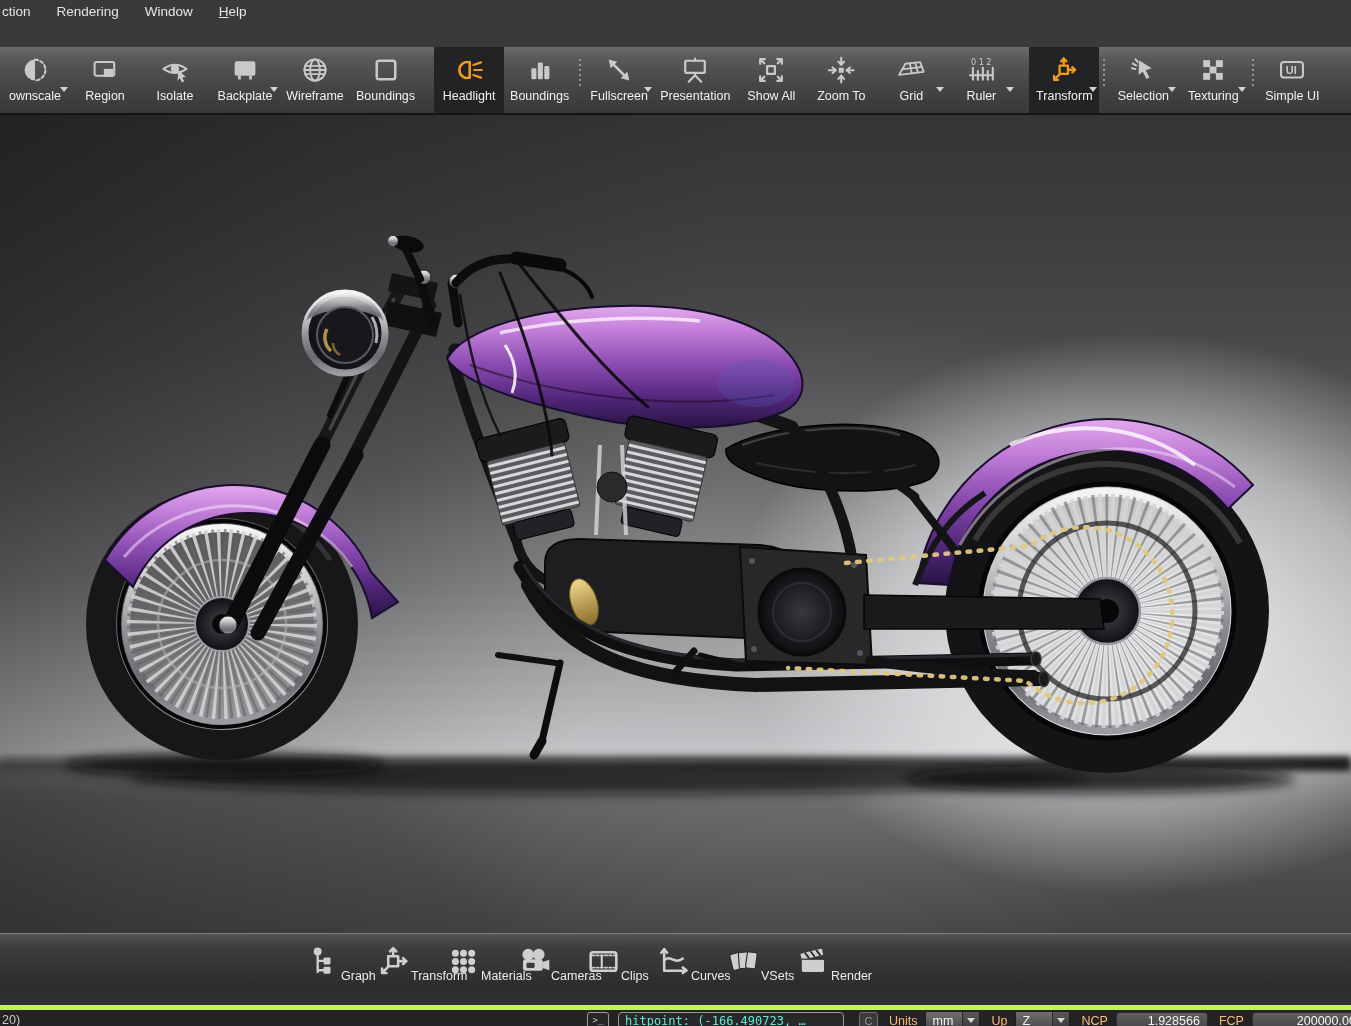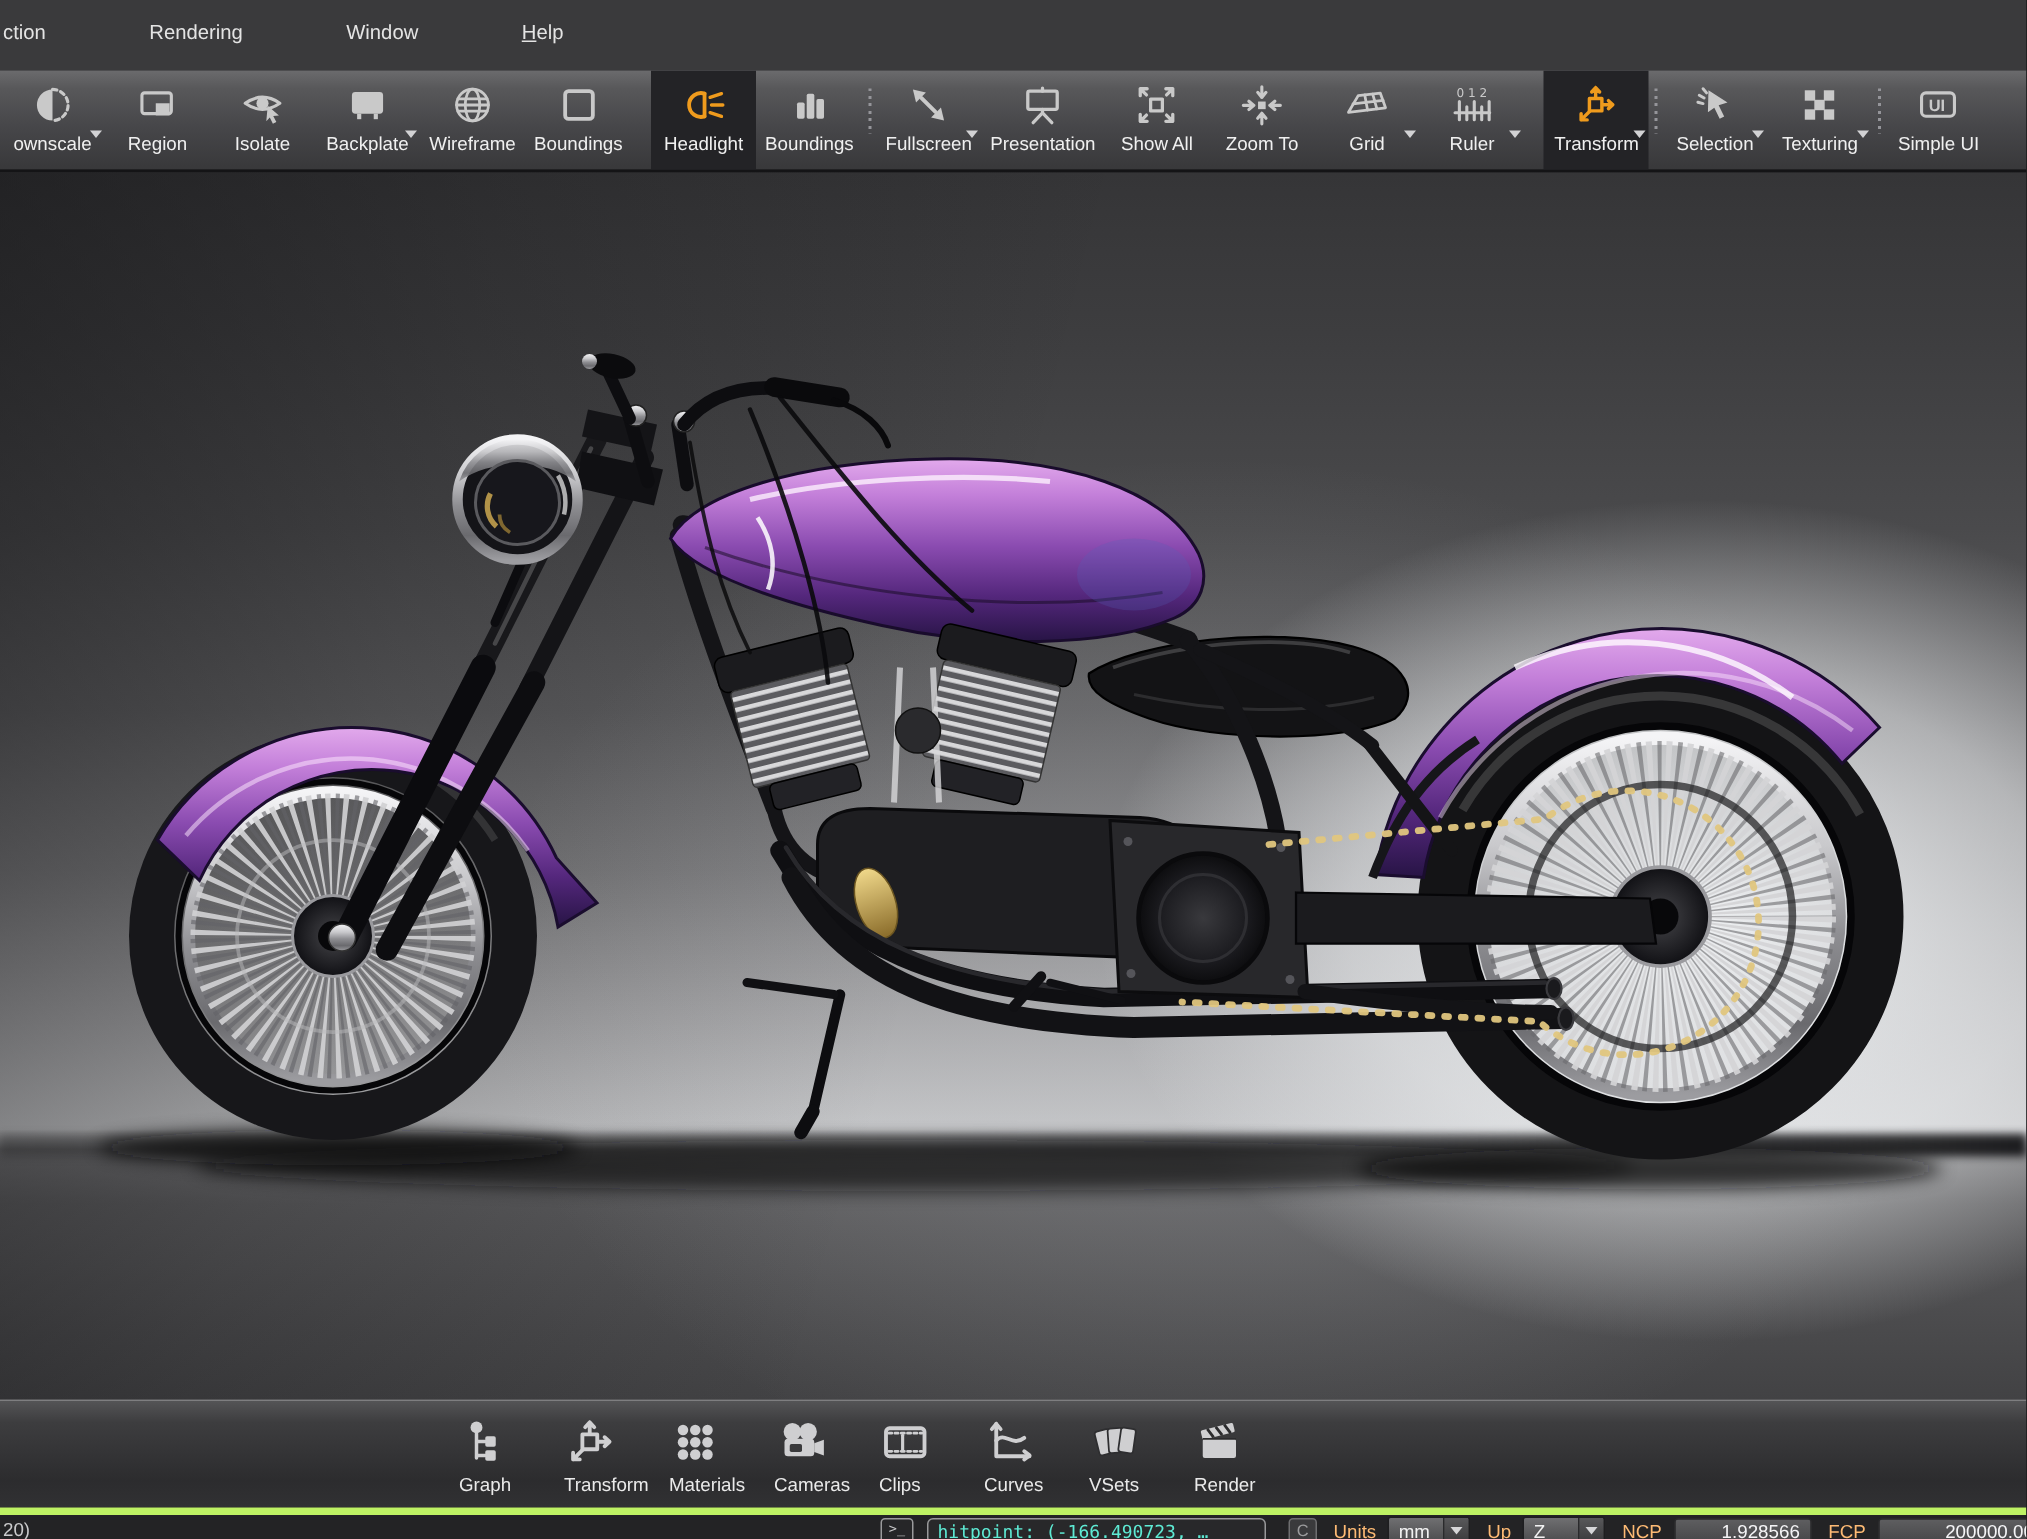--- a/index.html
+++ b/index.html
@@ -1,20 +1,20 @@
 <!DOCTYPE html>
 <html><head>
 <meta charset="utf-8">
 <style>
   html,body{margin:0;padding:0;background:#1a1a1c;}
   .app{position:relative;width:1351px;height:1026px;overflow:hidden;background:#242426;
        font-family:"Liberation Sans",sans-serif;-webkit-user-select:none;user-select:none;}
   
   .menubar{position:absolute;top:0;left:0;right:0;height:47px;background:#3a3a3c;
-           display:flex;align-items:center;padding:0 0 5px 0;box-sizing:border-box;gap:43px;}
+           display:flex;align-items:flex-start;padding:0 0 5px 0;box-sizing:border-box;}
   .menu-item{color:#e4e4e4;font-size:13.5px;padding:4px 13px;white-space:nowrap;}
   .menu-item.cut{padding-left:2px;}
   .menu-item.help::first-letter{text-decoration:underline;}
   
   .toolbar{position:absolute;top:47px;left:0;right:0;height:66px;
            background:linear-gradient(180deg,#6b6b6d 0%,#58585a 18%,#47474a 55%,#38383a 100%);
            border-bottom:2px solid #141416;display:flex;align-items:stretch;overflow:hidden;}
   .tbtn{position:relative;display:flex;flex-direction:column;align-items:center;
         min-width:58px;padding:5px 6px 0;cursor:default;}
   .tbtn.active{background:#232326;margin-left:13px;}
@@ -36,21 +36,21 @@
       linear-gradient(105deg, rgba(16,16,18,.5) 0%, rgba(16,16,18,.22) 22%, rgba(16,16,18,0) 48%),
       linear-gradient(180deg,#353537 0%,#3d3d3f 13%,#4a4a4c 29%,#5e5e60 44%,#7c7c7e 57%,#a6a6a8 69%,#c6c7c9 78%,#6f6f71 79.6%,#5a5a5c 84%,#4c4c4e 93%,#424244 100%);}
   .floor-edge{position:absolute;left:0;top:641px;width:100%;height:15px;filter:blur(3px);
       background:linear-gradient(90deg,rgba(5,5,7,.20) 0%,rgba(5,5,7,.25) 45%,rgba(5,5,7,.55) 72%,rgba(5,5,7,.85) 100%);}
   .bike{position:absolute;left:0;top:0;width:1351px;height:818px;}
   
   .bbar{position:absolute;top:933px;left:0;right:0;height:72px;
         background:linear-gradient(180deg,#545456 0%,#3d3d3f 20%,#2c2c2e 75%,#313133 100%);
         border-top:1px solid #7e7e80;box-sizing:border-box;}
   .bbar-inner{position:absolute;left:306px;top:2px;display:flex;gap:4px;}
-  .bbtn{width:66px;display:flex;flex-direction:column;align-items:flex-start;padding-top:4px;}
+  .bbtn{width:66px;display:flex;flex-direction:row;align-items:flex-end;padding-top:4px;}
   .bicon{height:43px;display:flex;align-items:center;justify-content:center;}
   .bicon svg{width:35px;height:35px;stroke:#cfcfd1;fill:none;}
   .blabel{font-size:12.5px;color:#eaeaea;white-space:nowrap;}
   
   .statusbar{position:absolute;top:1005px;left:0;right:0;height:21px;background:#232325;
              border-top:5px solid #bef264;box-sizing:border-box;color:#d6d6d6;font-size:12.5px;}
   .sb-left{position:absolute;left:2px;top:3px;color:#c9c9cb;}
   .sb-group{position:absolute;left:587px;top:1px;height:19px;display:flex;align-items:center;}
   .sb-term{width:20px;height:15px;border:1px solid #9a9a9c;border-radius:3px;background:#262628;
            color:#c6c6c8;font-family:"DejaVu Sans Mono",monospace;font-size:9px;line-height:9px;

